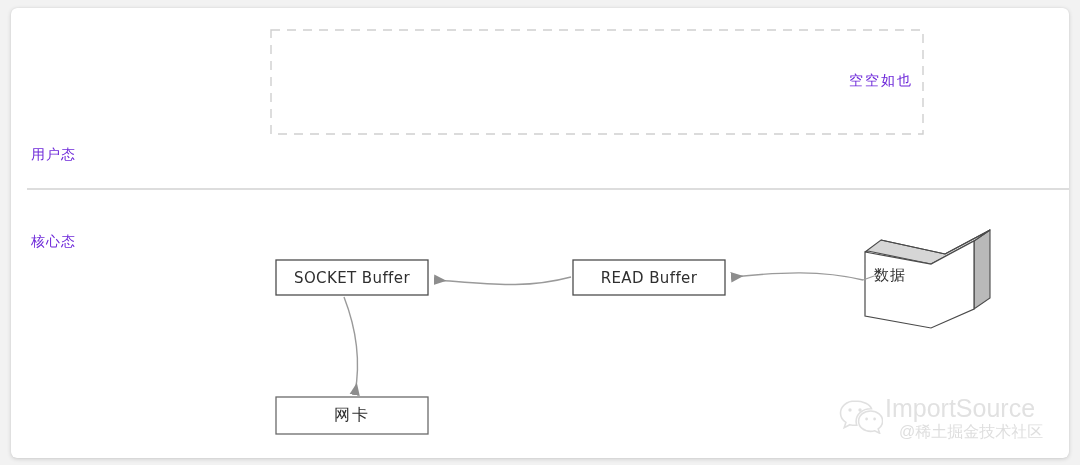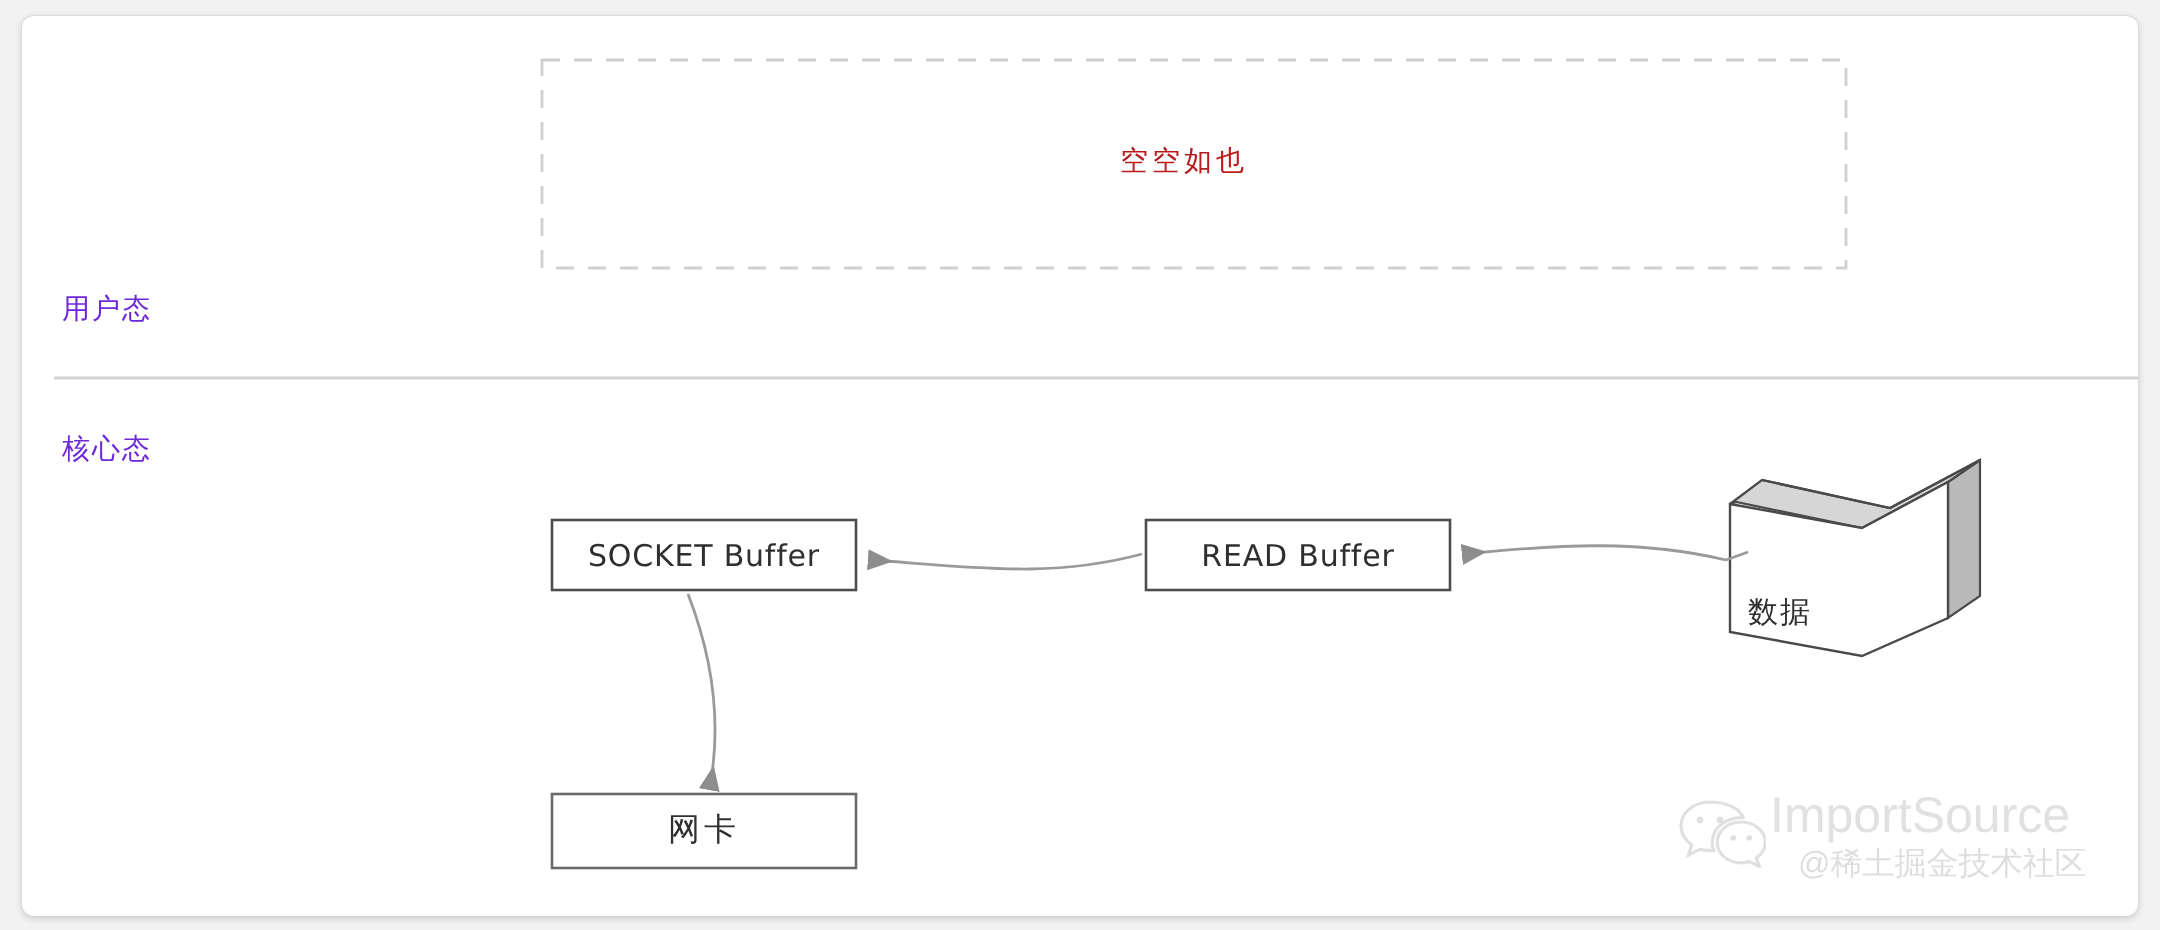--- a/index.html
+++ b/index.html
@@ -43,34 +43,34 @@
 
   
   #label-user {
     left: 20px;
     top: 138px;
     font-size: 14px;
     letter-spacing: 1px;
   }
   #label-kernel {
     left: 20px;
-    top: 208px;
+    top: 225px;
     font-size: 14px;
     letter-spacing: 1px;
   }
 
   
   #empty-caption {
     left: 260px;
     top: 64px;
     width: 642px;
-    text-align: center;
+    text-align: right;
     font-size: 14px;
     letter-spacing: 2px;
-    color: #b91c1c;
+    color: #6d28d9;
   }
 
   
   .box-text {
     position: absolute;
     display: flex;
     align-items: center;
     justify-content: center;
     color: #2f2f2f;
     font-family: "DejaVu Sans", sans-serif;
@@ -85,21 +85,20 @@
     font-size: 15px; letter-spacing: 0.4px;
   }
   #text-nic {
     left: 265px; top: 389px; width: 152px; height: 37px;
     font-size: 16px; letter-spacing: 2px;
   }
   #text-data {
     left: 863px; top: 255px; width: 70px; height: 24px;
     font-size: 15px; letter-spacing: 1px;
     justify-content: flex-start;
-    margin-top: 31px;
   }
 
   
   #watermark {
     position: absolute;
     left: 828px;
     top: 386px;
     width: 218px;
     height: 60px;
     opacity: 0.55;

